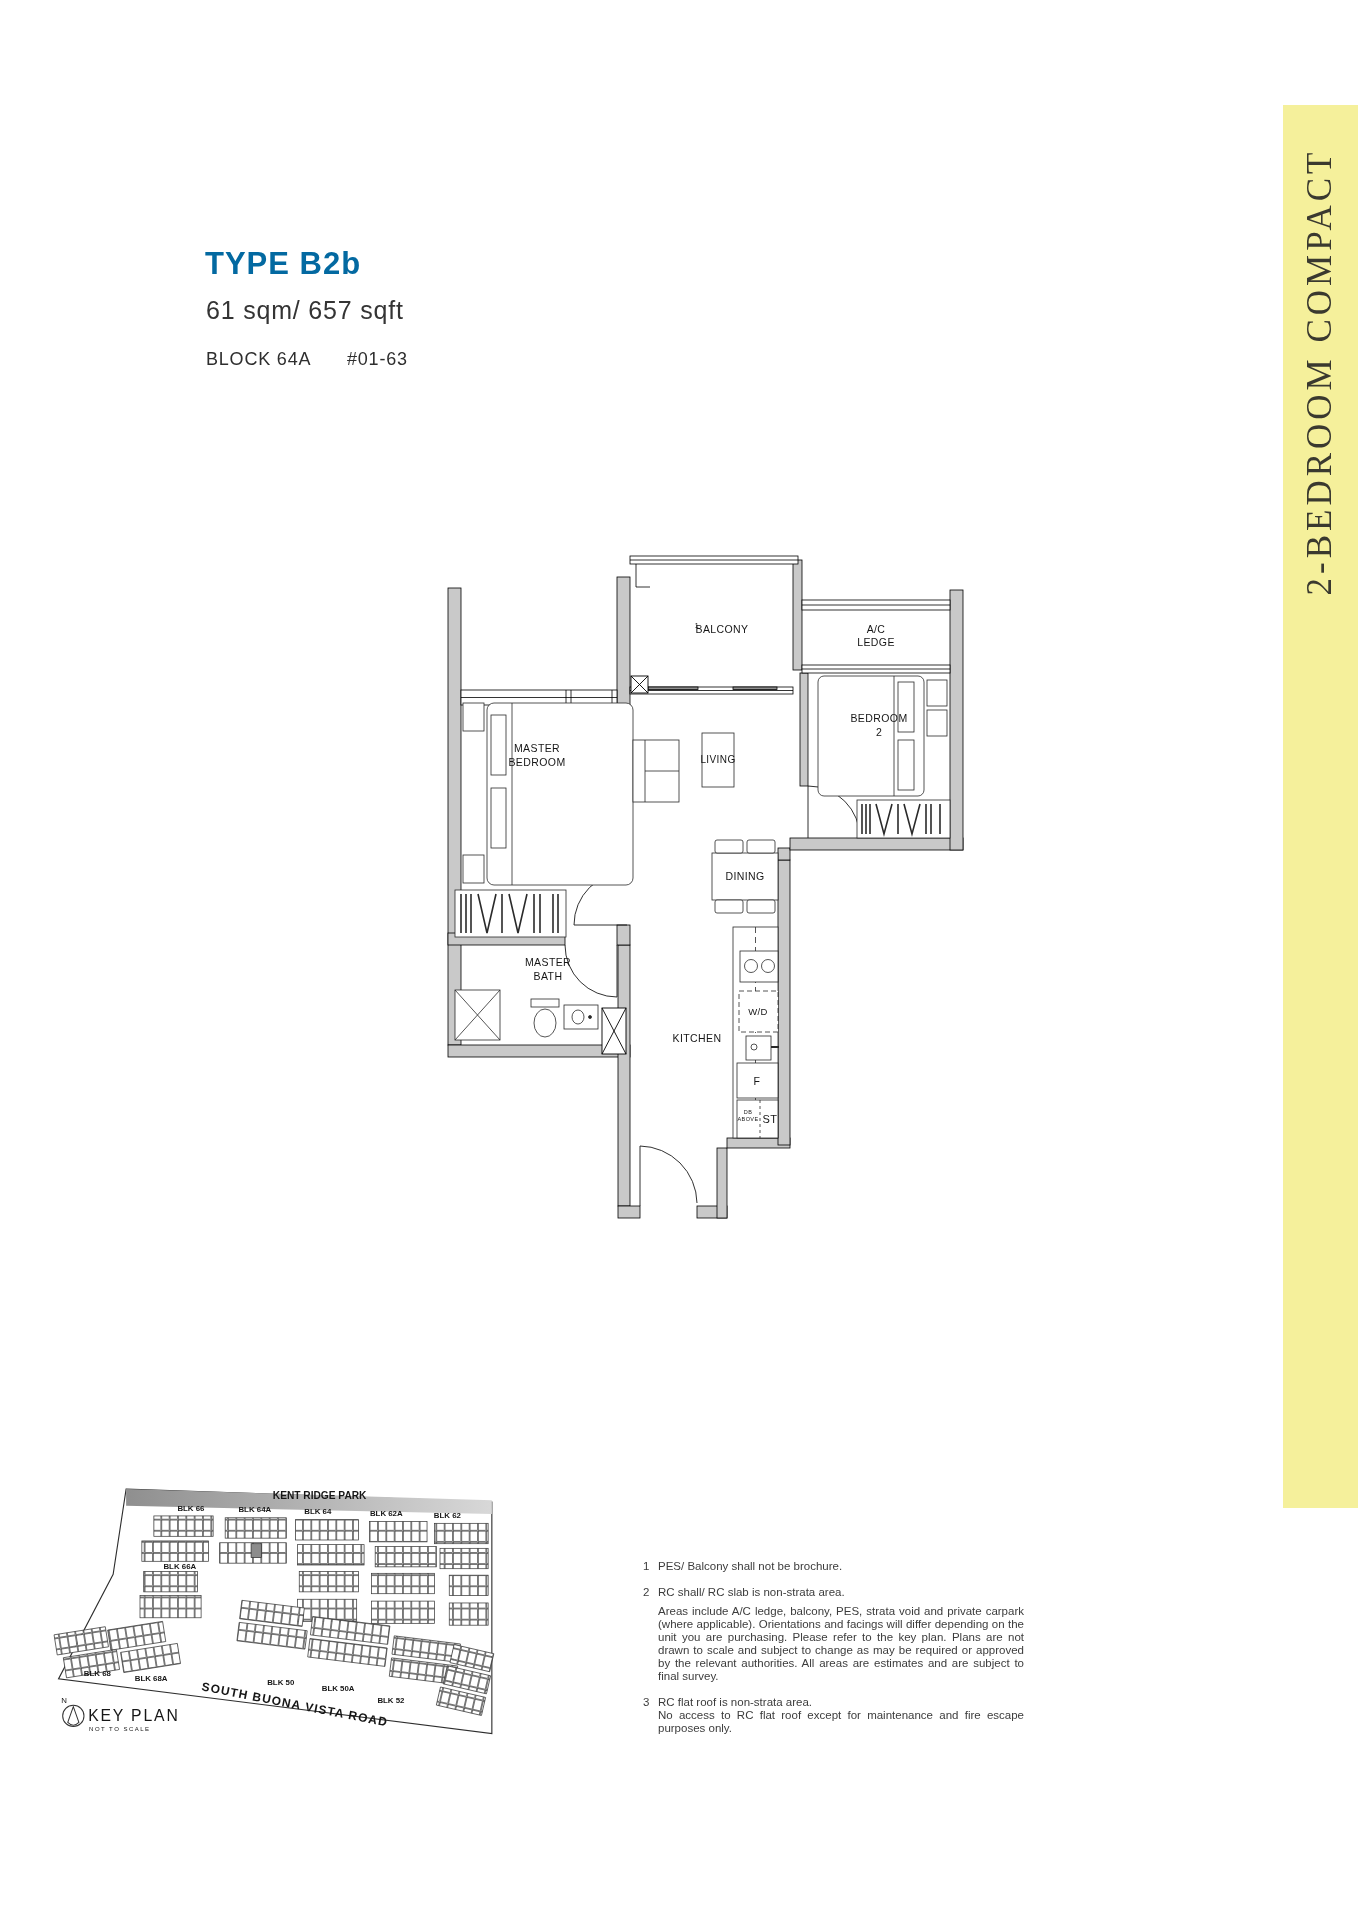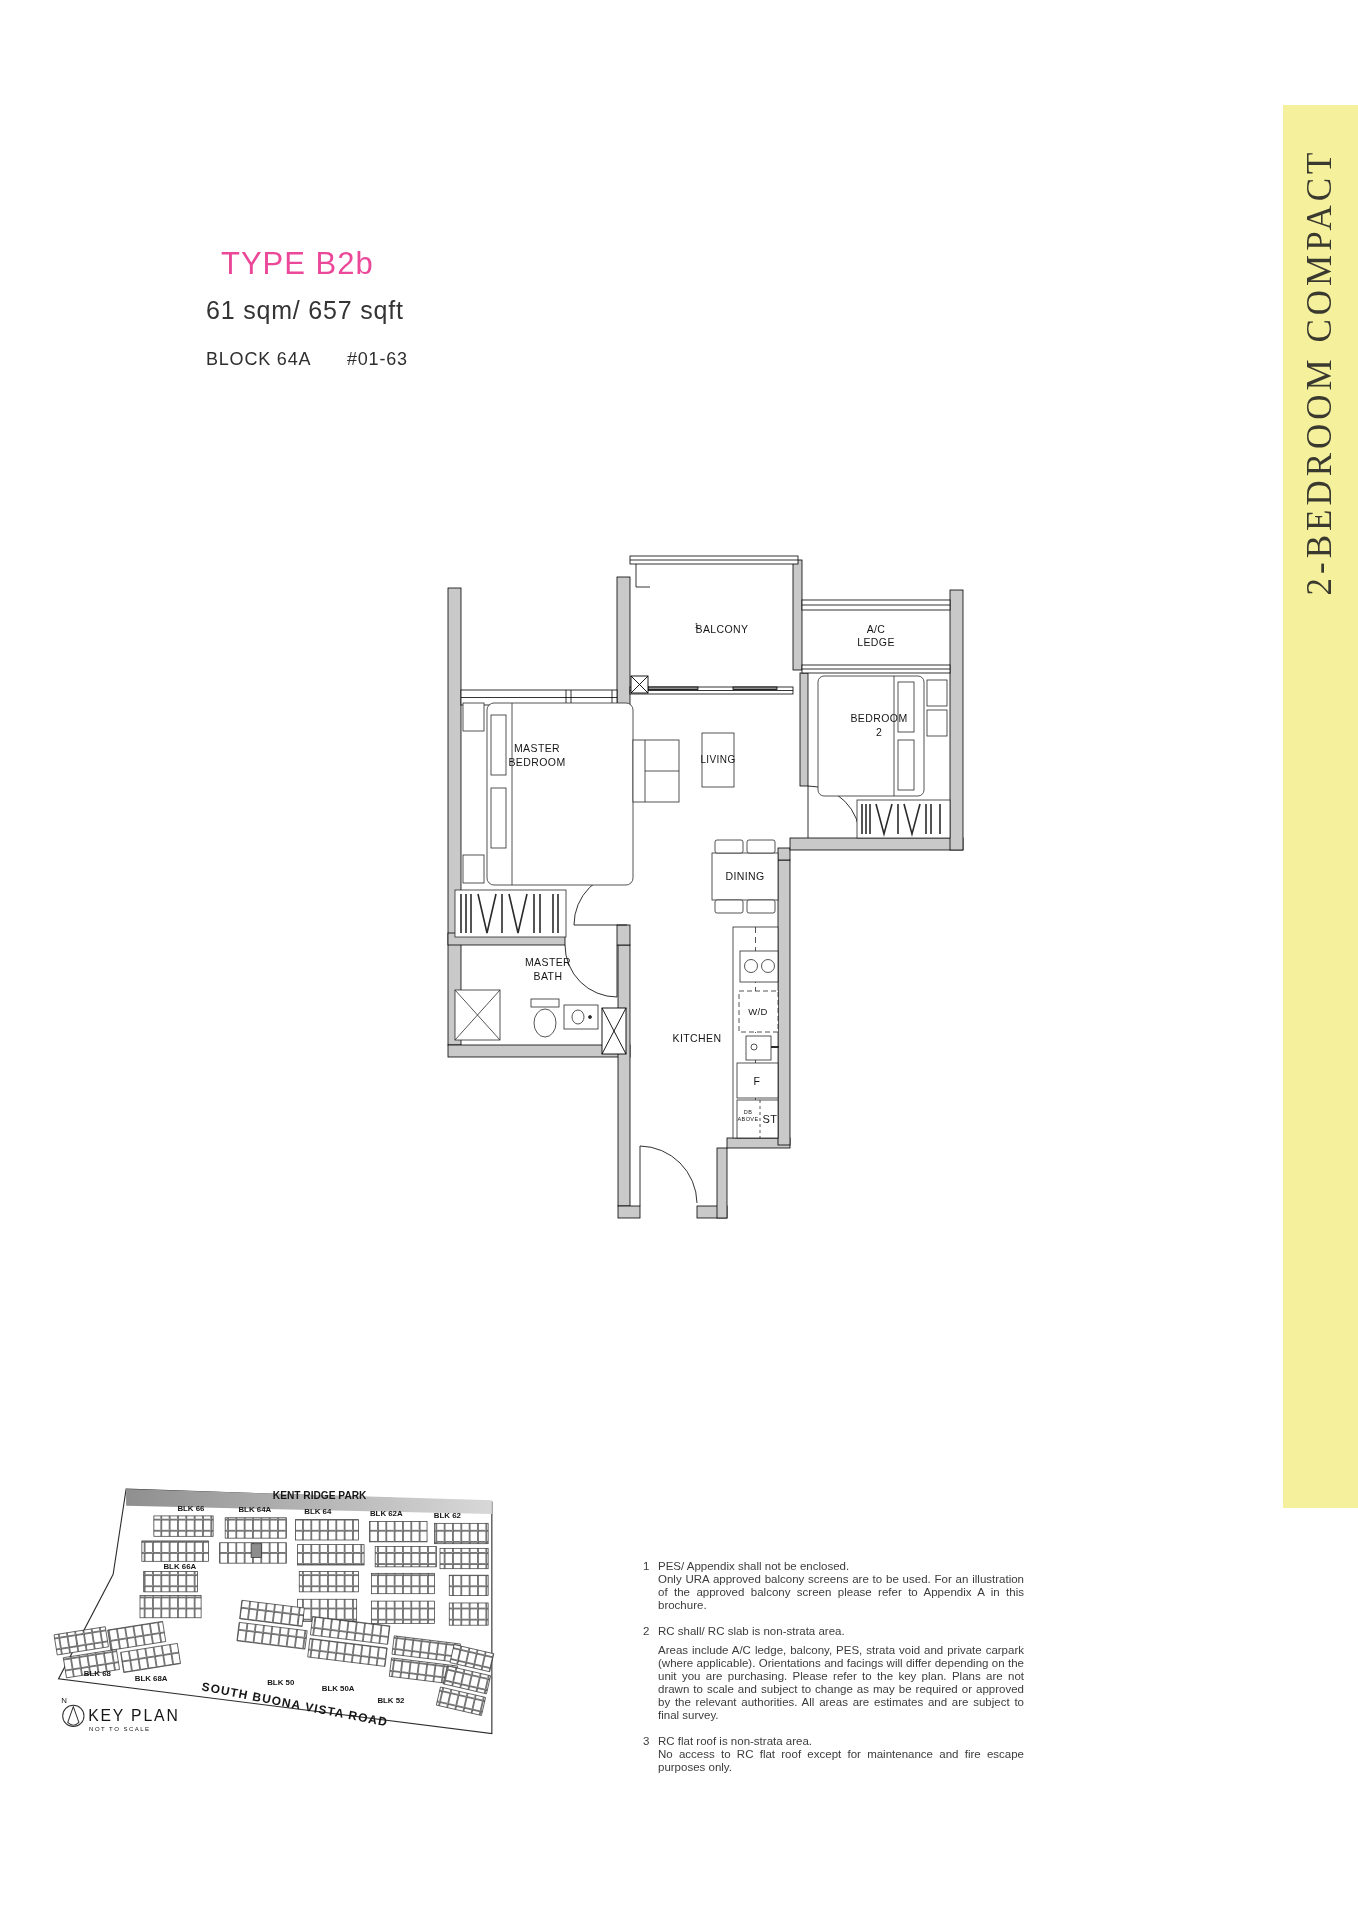--- a/index.html
+++ b/index.html
@@ -5,21 +5,21 @@
   html,body{margin:0;padding:0;background:#ffffff;}
   body{width:1358px;height:1920px;position:relative;font-family:"Liberation Sans",sans-serif;color:#2b2b2b;overflow:hidden;}
   .abs{position:absolute;}
 
   
   .side-band{left:1283px;top:105px;width:75px;height:1403px;background:#F5F09B;}
   .band-label{left:1320px;top:372px;transform:translate(-50%,-50%) rotate(-90deg);white-space:nowrap;
     font-family:"Liberation Serif",serif;font-size:35px;letter-spacing:4px;color:#3a392f;}
 
   
-  .type-title{left:221px;top:246px;font-size:31px;letter-spacing:1px;color:#ec4899;font-weight:400;}
+  .type-title{left:205px;top:246px;font-size:31px;letter-spacing:1px;color:#0369a1;font-weight:700;}
   .area-line{left:206px;top:296px;font-size:25px;letter-spacing:0.8px;color:#343434;}
   .block-line{left:206px;top:337px;font-size:18px;letter-spacing:0.8px;color:#2e2e2e;}
   .block-line .blk{display:inline-block;min-width:141px;margin-top:12px;}
 
   
   .notes{left:643px;top:1560px;width:381px;font-size:11.5px;line-height:13px;color:#3c3c3c;}
   .note{display:flex;}
   .note + .note{margin-top:13px;}
   .note-num{width:15px;flex:0 0 15px;}
   .note-text{flex:1;}
@@ -285,22 +285,21 @@
     <path d="M76,1714 L70,1731 Q76,1737 82,1731 Z"></path>
   </g>
   <text x="92" y="1729" font-size="17" letter-spacing="2" fill="#2c2c2c">KEY PLAN</text>
   <text x="93" y="1740" font-size="6.5" letter-spacing="1.6" fill="#2c2c2c">NOT TO SCALE</text>
 </svg>
 
 <div class="abs notes">
   <div class="note">
     <div class="note-num">1</div>
     <div class="note-text">
-      <p>PES/ Appendix shall not be enclosed.</p>
-      <p>Only URA approved balcony screens are to be used. For an illustration of the approved balcony screen please refer to Appendix A in this brochure.</p>
+      <p>PES/ Balcony shall not be brochure.</p>
     </div>
   </div>
   <div class="note">
     <div class="note-num">2</div>
     <div class="note-text">
       <p>RC shall/ RC slab is non-strata area.</p>
       <p class="gap">Areas include A/C ledge, balcony, PES, strata void and private carpark (where applicable). Orientations and facings will differ depending on the unit you are purchasing. Please refer to the key plan. Plans are not drawn to scale and subject to change as may be required or approved by the relevant authorities. All areas are estimates and are subject to final survey.</p>
     </div>
   </div>
   <div class="note">

